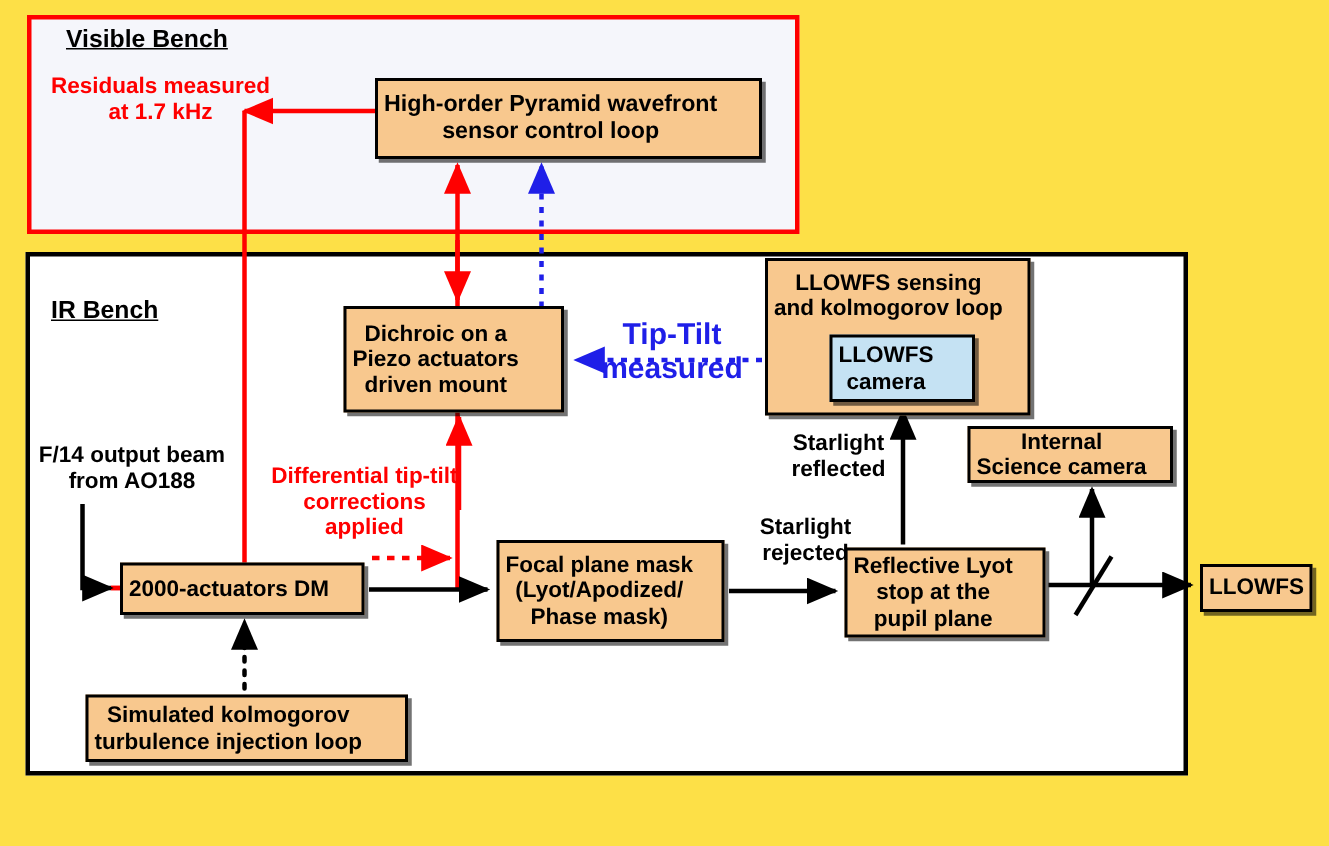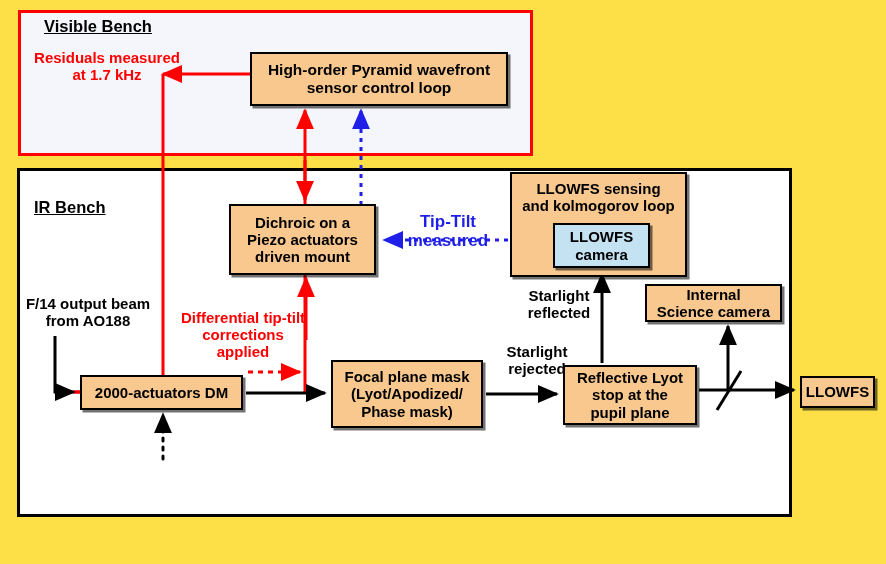--- a/index.html
+++ b/index.html
@@ -27,21 +27,21 @@
   }
   #visible-bench-title{left:44px;top:17px;}
   #ir-bench-title{left:34px;top:198px;}
 
   
   .box{
     position:absolute;box-sizing:border-box;
     background:#f8c88e;
     border:2.5px solid #000;
     box-shadow:2.5px 2.5px 0 rgba(0,0,0,0.55);
-    display:flex;align-items:center;justify-content:center;
+    display:flex;align-items:center;
     text-align:center;
     font-weight:bold;color:#000;
     line-height:1.14;
     padding:14px 4px;
   }
   .box.blue{background:#c5e2f3;}
   .box span{display:block;white-space:pre-line;}
 
   #box-pyramid{left:250px;top:52px;width:258px;height:54px;font-size:15.5px;}
   #box-dichroic{left:229px;top:204px;width:147px;height:71px;font-size:15px;}
@@ -59,21 +59,21 @@
   .lbl{
     position:absolute;font-weight:bold;line-height:1.13;
     white-space:pre-line;
   }
   .lbl.red{color:#ff0000;}
   .lbl.blue{color:#1f1fe8;}
   .lbl.black{color:#000000;}
 
   #lbl-residuals{left:22px;top:50px;width:170px;font-size:15px;text-align:center;color:#ff0000;}
   #lbl-zeropoint{left:370px;top:116px;width:160px;font-size:15px;text-align:center;}
-  #lbl-tiptilt{left:383px;top:212px;width:130px;font-size:17px;text-align:center;}
+  #lbl-tiptilt{left:383px;top:212px;width:130px;font-size:20px;text-align:center;}
   #lbl-diff{left:178px;top:310px;width:130px;font-size:15px;text-align:center;}
   #lbl-f14{left:18px;top:296px;width:140px;font-size:15px;text-align:center;}
   #lbl-starlight-refl{left:505px;top:288px;width:108px;font-size:15px;text-align:center;}
   #lbl-starlight-rej{left:487px;top:344px;width:100px;font-size:15px;text-align:center;}
 
   
   #wires{position:absolute;left:0;top:0;width:886px;height:564px;pointer-events:none;}
 </style>
 </head>
 <body>
@@ -200,20 +200,24 @@
     <span>Focal plane mask
 (Lyot/Apodized/
 Phase mask)</span>
   </div>
 
   <div class="box" id="box-intcam">
     <span>Internal
 Science camera</span>
   </div>
 
+  <div class="box" id="box-kolmo">
+    <span>Simulated kolmogorov
+turbulence injection loop</span>
+  </div>
 
   <div class="box" id="box-hiciao">
     <span>LLOWFS</span>
   </div>
 
   <div class="lbl red" id="lbl-residuals">Residuals measured
 at 1.7 kHz</div>
 
 
   <div class="lbl blue" id="lbl-tiptilt">Tip-Tilt

